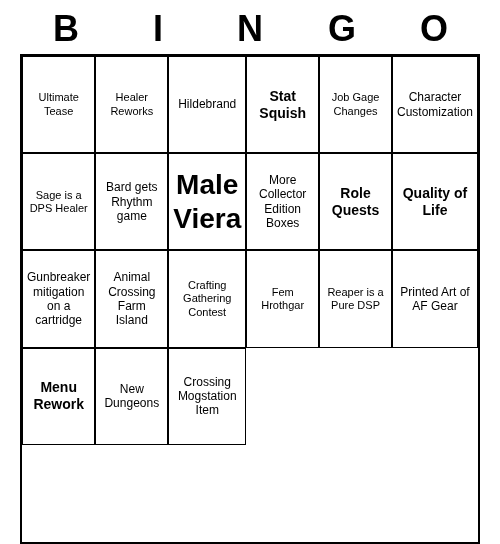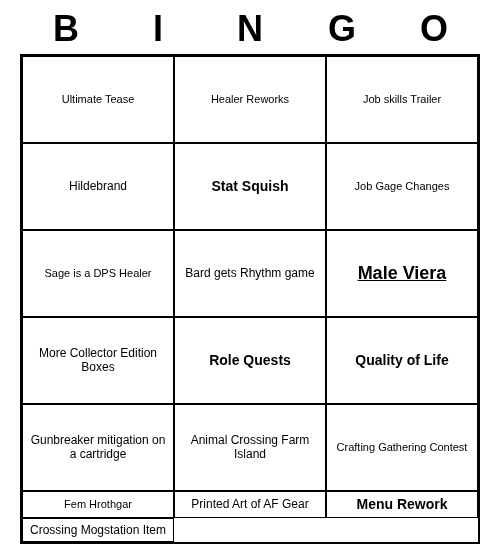--- a/index.html
+++ b/index.html
@@ -23,39 +23,38 @@
       font-size: 36px;
       font-weight: bold;
       width: 88px;
       text-align: center;
       color: #000;
     }
     .bingo-grid {
       border: 2px solid #000;
       width: 460px;
       display: grid;
-      grid-template-columns: repeat(3, 1fr);
+      grid-template-columns: repeat(6, 1fr);
       grid-template-rows: repeat(5, 1fr);
       height: 490px;
     }
     .bingo-cell {
       border: 1px solid #000;
       display: flex;
       align-items: center;
       justify-content: center;
       text-align: center;
       padding: 4px;
       font-size: 11px;
       line-height: 1.2;
       color: #000;
     }
     .bingo-cell.large-text {
-      font-size: 18px;
+      font-size: 28px;
       font-weight: bold;
-      text-decoration: underline;
     }
     .bingo-cell.medium-text {
       font-size: 14px;
       font-weight: bold;
     }
     .bingo-cell.small-text {
       font-size: 12px;
     }
   </style>
 </head>
@@ -64,30 +63,32 @@
 <div class="bingo-title">
 <div class="bingo-letter">B</div>
     <div class="bingo-letter">I</div>
     <div class="bingo-letter">N</div>
     <div class="bingo-letter">G</div>
     <div class="bingo-letter">O</div>
   </div>
 <div class="bingo-grid">
 <div class="bingo-cell">Ultimate Tease</div>
     <div class="bingo-cell">Healer Reworks</div>
-    <div class="bingo-cell">Job skills Trailer</div>
     <div class="bingo-cell small-text">Hildebrand</div>
     <div class="bingo-cell medium-text">Stat Squish</div>
     <div class="bingo-cell">Job Gage Changes</div>
+    <div class="bingo-cell small-text">Character Customization</div>
     <div class="bingo-cell">Sage is a DPS Healer</div>
     <div class="bingo-cell small-text">Bard gets Rhythm game</div>
     <div class="bingo-cell large-text">Male Viera</div>
     <div class="bingo-cell small-text">More Collector Edition Boxes</div>
     <div class="bingo-cell medium-text">Role Quests</div>
     <div class="bingo-cell medium-text">Quality of Life</div>
     <div class="bingo-cell small-text">Gunbreaker mitigation on a cartridge</div>
     <div class="bingo-cell small-text">Animal Crossing Farm Island</div>
     <div class="bingo-cell">Crafting Gathering Contest</div>
     <div class="bingo-cell">Fem Hrothgar</div>
+    <div class="bingo-cell">Reaper is a Pure DSP</div>
     <div class="bingo-cell small-text">Printed Art of AF Gear</div>
     <div class="bingo-cell medium-text">Menu Rework</div>
+    <div class="bingo-cell small-text">New Dungeons</div>
     <div class="bingo-cell small-text">Crossing Mogstation Item</div>
   </div>
 
 </body></html>

